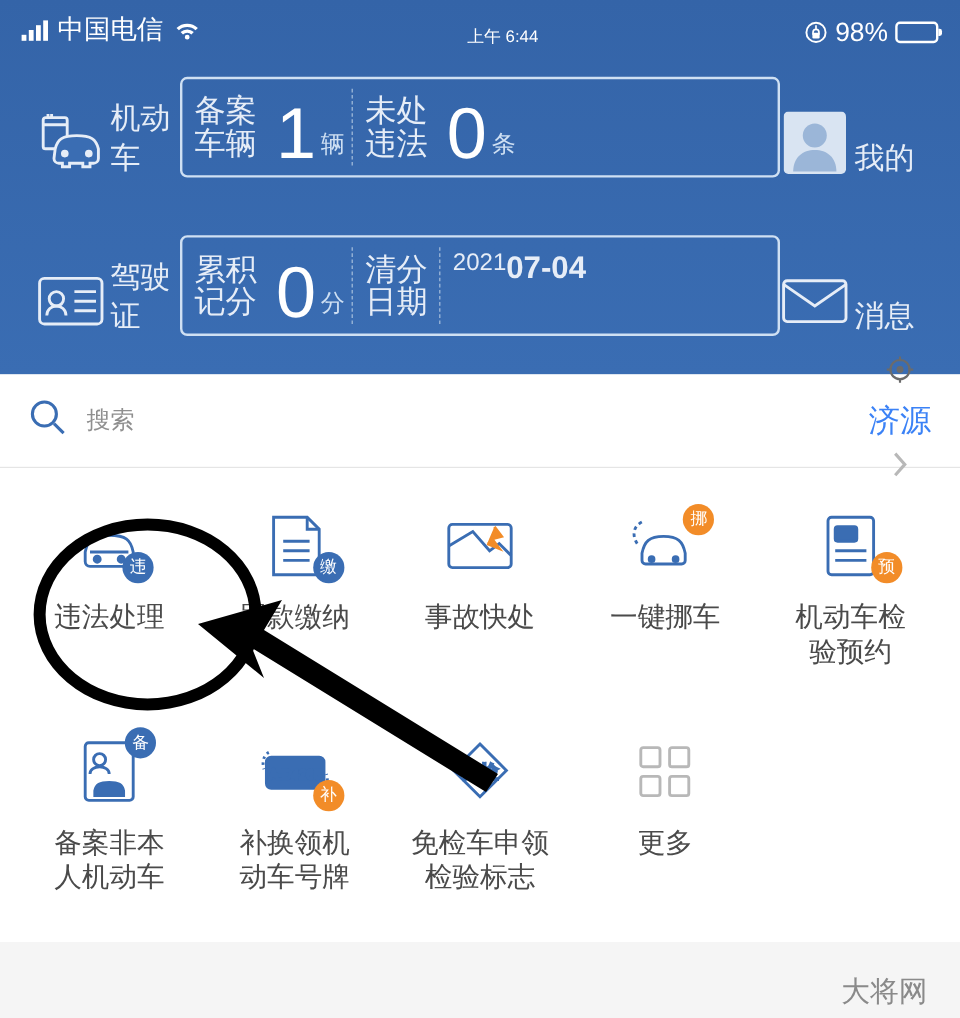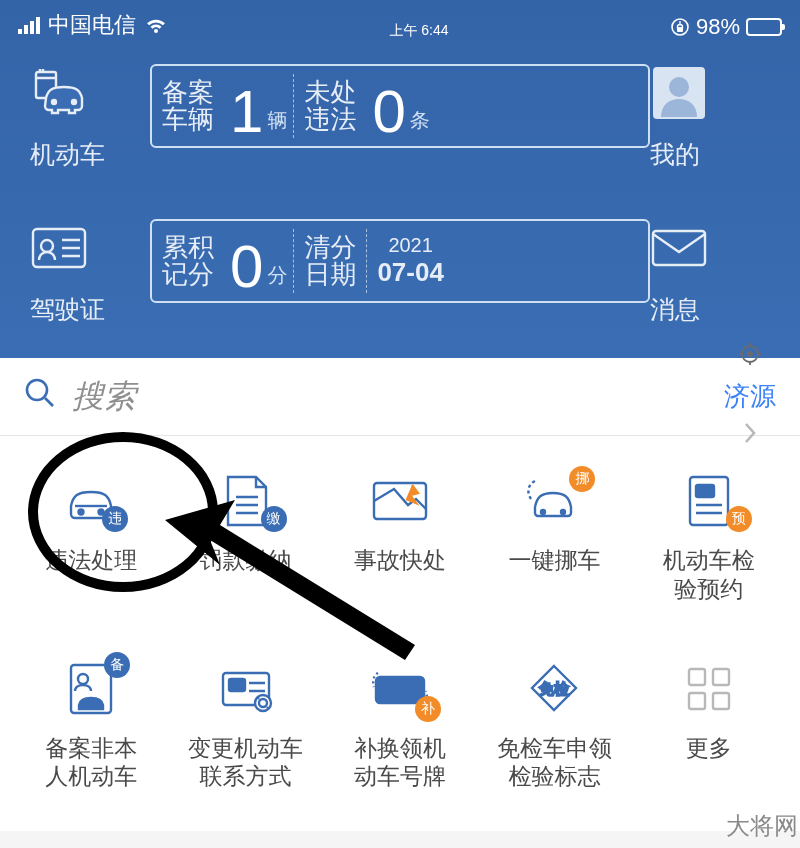--- a/index.html
+++ b/index.html
@@ -15,50 +15,50 @@
   .signal-bars span { width:4px; background:#fff; }
   .signal-bars span:nth-child(1){height:5px;} .signal-bars span:nth-child(2){height:9px;}
   .signal-bars span:nth-child(3){height:13px;} .signal-bars span:nth-child(4){height:17px;}
   .wifi-icon svg, .lock-icon svg { display:block; }
   .battery { width:36px; height:18px; border:2px solid #fff; border-radius:4px; position:relative; }
   .battery::after { content:""; position:absolute; right:-5px; top:4px; width:3px; height:6px; background:#fff; border-radius:0 2px 2px 0; }
   .battery-fill { height:100%; width:98%; background:#fff; border-radius:1px; }
 
   
   .dashboard { padding:24px 30px 32px; display:grid; grid-template-columns:120px 1fr 120px; grid-template-rows:auto auto; row-gap:48px; }
-  .dash-cell { display:flex; flex-direction:column; align-items:flex-start; gap:16px; color:#e6edf7; }
+  .dash-cell { display:flex; flex-direction:row; align-items:flex-end; gap:4px; color:#e6edf7; }
   .dash-cell .lbl { font-size:25px; }
   .dash-icon { width:58px; height:58px; display:flex; align-items:center; justify-content:center; }
   .card { border:2px solid #cfe0f3; border-radius:6px; display:flex; align-items:stretch; height:84px; overflow:hidden; }
   .card-seg { display:flex; flex-direction:column; justify-content:center; padding:0 10px; font-size:26px; color:#e6edf7; line-height:1.05; }
   .card-val { font-size:60px; font-weight:300; display:flex; align-items:flex-end; padding:0 6px; }
   .card-unit { font-size:20px; align-self:flex-end; margin-bottom:12px; margin-left:4px; color:#cfe0f3; }
   .card-sep { width:0; border-left:1px dashed #a8c0dd; margin:8px 0; }
-  .card-date { display:flex; flex-direction:column; justify-content:center; padding:10px 10px; text-align:center; color:#e6edf7; }
+  .card-date { display:flex; flex-direction:row; justify-content:center; padding:10px 10px; text-align:center; color:#e6edf7; }
   .card-date .y { font-size:20px; } .card-date .md { font-size:26px; font-weight:700; }
 
   
   .search-row { background:#fff; height:78px; display:flex; align-items:center; padding:0 24px; gap:16px; border-bottom:1px solid #e5e5e5; }
-  .search-left { flex:1; display:flex; align-items:center; gap:16px; color:#8f8f8f; font-size:32px;font-style:italic; }
+  .search-left { flex:1; display:flex; align-items:center; gap:16px; color:#8f8f8f; font-size:20px; }
   .city-pick { display:flex; align-items:center; gap:6px; color:#3b82f6; font-size:26px;flex-direction:column; }
 
   
   .services { background:#fff; padding:30px 14px 40px; }
   .grid { display:grid; grid-template-columns:repeat(5,1fr); row-gap:50px; }
   .svc { display:flex; flex-direction:column; align-items:center; gap:10px; }
   .svc-icon { width:70px; height:70px; display:flex; align-items:center; justify-content:center; position:relative; }
   .svc-label { font-size:23px; color:#4a4a4a; text-align:center; line-height:1.25; white-space:pre-line; }
   .badge { position:absolute; width:26px; height:26px; border-radius:50%; display:flex; align-items:center; justify-content:center; font-size:14px; color:#fff; }
   .badge.blue { background:#3a6db3; } .badge.orange { background:#f28c28; }
 
   
   .ann-circle { position:absolute; border:10px solid #000; border-radius:50%; width:190px; height:160px; left:28px; top:432px; pointer-events:none; }
   .ann-arrow { position:absolute; left:165px; top:500px; pointer-events:none; }
 
-  .watermark { position:absolute; right:2px; bottom:6px; font-size:24px; color:#8a8a8a; }
+  .watermark { position:absolute; right:27px; bottom:6px; font-size:24px; color:#8a8a8a; }
 </style>
 </head>
 <body>
 
 <div class="blue-top">
 
   <div class="status-bar">
     <div class="sb-left">
       <span class="signal-bars">
           <span></span>
@@ -272,33 +272,20 @@
             <path d="M10 30c0-4 4-6 8-6s8 2 8 6"></path>
             <path d="M14 44c1-5 4-7 12-7s11 2 12 7v4H14z" fill="#3a6db3"></path>
           </svg>
           <span class="badge blue" style="right:-4px;top:-2px">备</span>
         </div>
         <div class="svc-label">备案非本
 人机动车</div>
       </div>
       <div class="svc">
         <div class="svc-icon">
-          <svg width="58" height="48" viewBox="0 0 58 48" fill="none" stroke="#3a6db3" stroke-width="2.4">
-            <rect x="6" y="8" width="46" height="32" rx="3"></rect>
-            <rect x="12" y="14" width="16" height="12" rx="2" fill="#3a6db3"></rect>
-            <path d="M32 18h16M32 26h16"></path>
-            <circle cx="46" cy="38" r="8" fill="#fff"></circle>
-            <path d="M42 38a4 4 0 108 0 4 4 0 10-8 0M42 34l-2-2m10 10l2 2"></path>
-          </svg>
-        </div>
-        <div class="svc-label">变更机动车
-联系方式</div>
-      </div>
-      <div class="svc">
-        <div class="svc-icon">
           <svg width="60" height="44" viewBox="0 0 60 44" fill="none" stroke="#3a6db3" stroke-width="2.4">
             <rect x="6" y="10" width="48" height="26" rx="4" fill="#3a6db3"></rect>
             <text x="30" y="28" text-anchor="middle" font-size="11" fill="#fff" font-family="monospace">A·D4265</text>
             <path d="M8 6c-4 2-6 8-4 14M52 38c4-2 6-8 4-14" stroke-dasharray="2 3"></path>
           </svg>
           <span class="badge orange" style="right:-6px;bottom:2px">补</span>
         </div>
         <div class="svc-label">补换领机
 动车号牌</div>
       </div>

